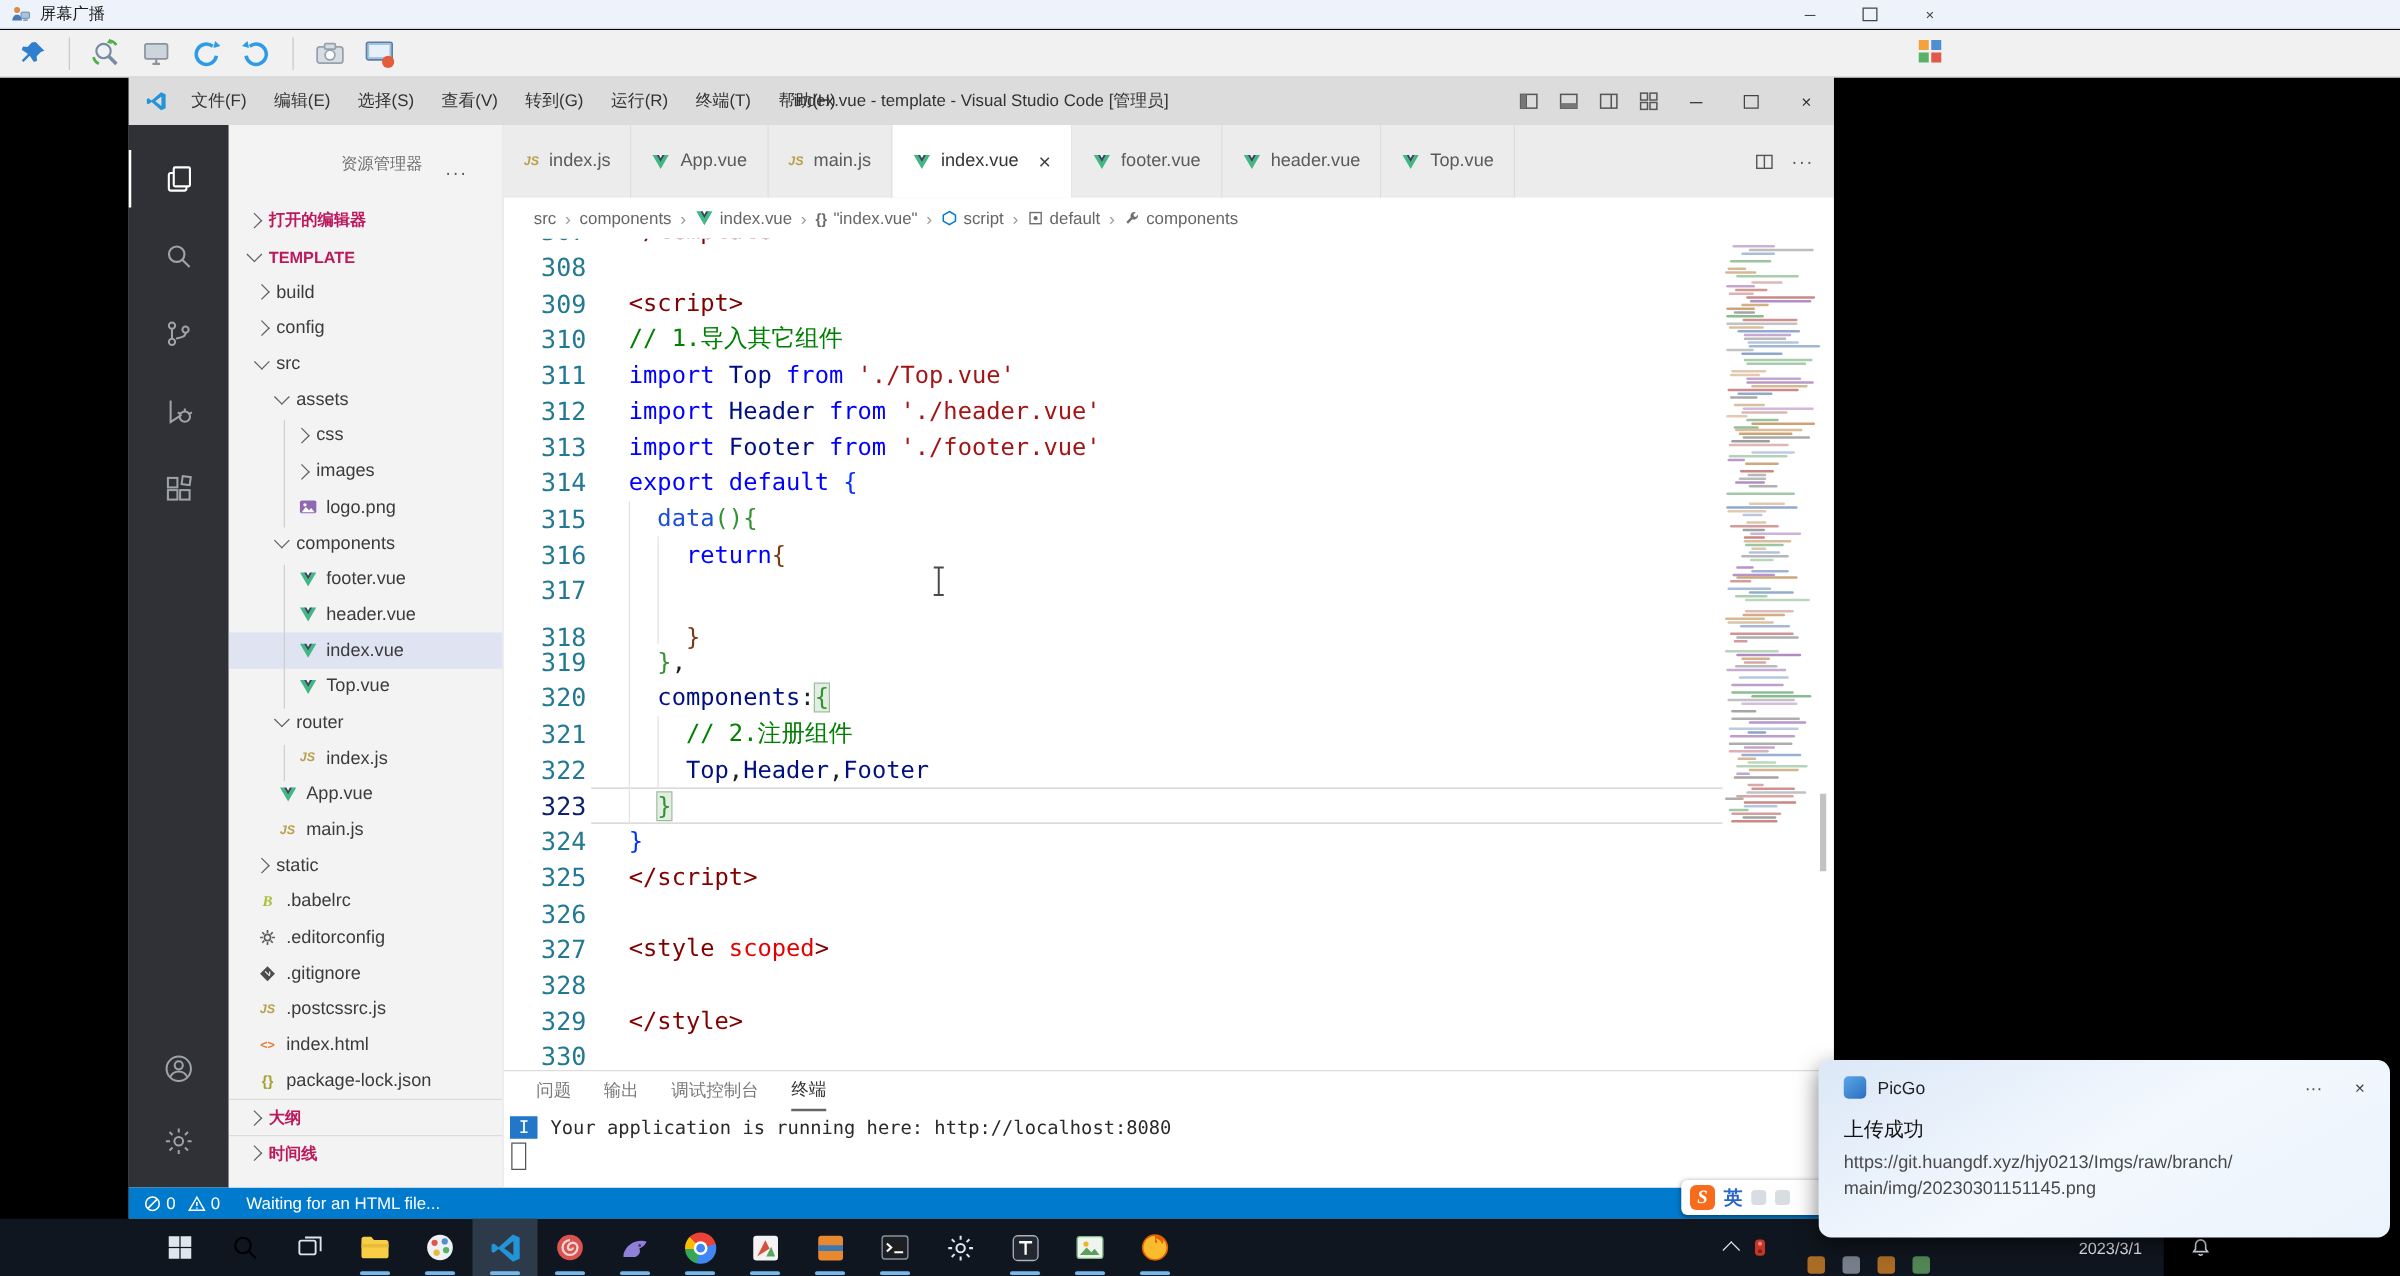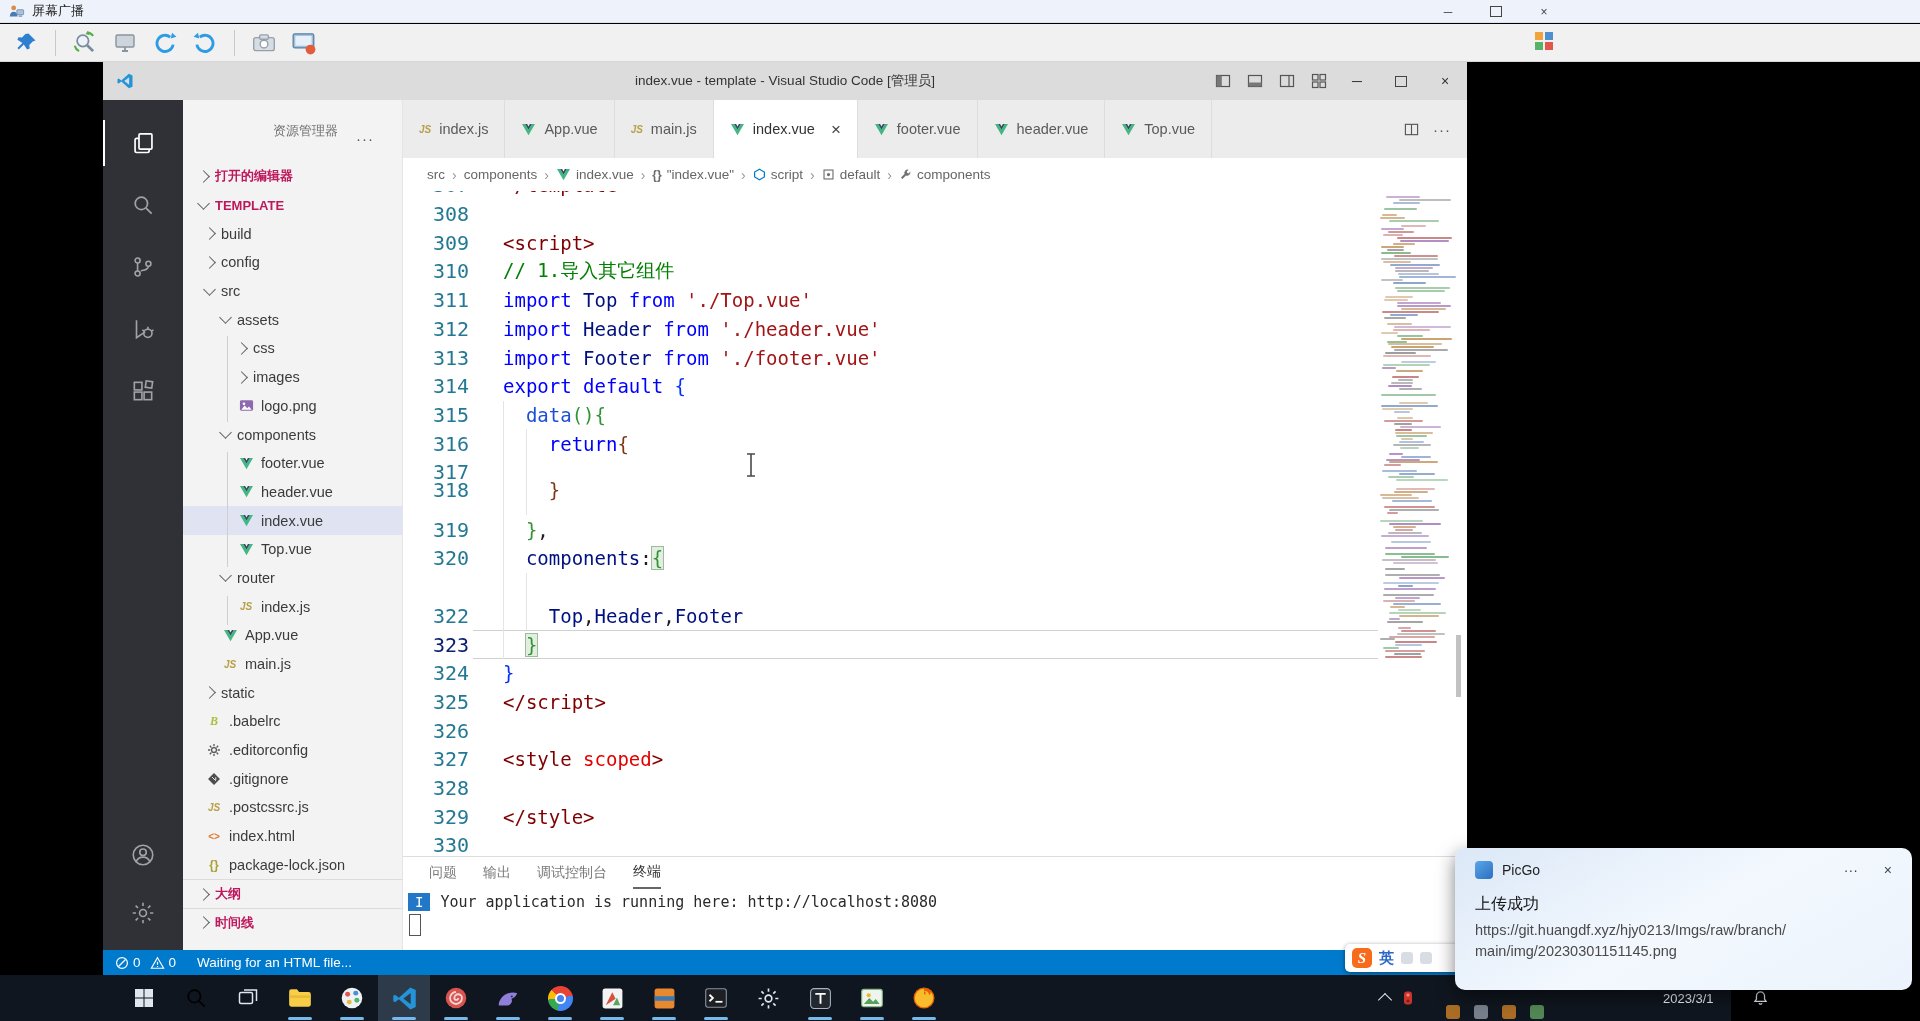--- a/index.html
+++ b/index.html
@@ -211,20 +211,30 @@
   </span>
 
   <div id="vscode">
 
     <div class="vs-titlebar">
       <span class="vs-logo icon">
         <svg width="18" height="18" viewBox="0 0 24 24">
             <path fill="#2494d8" d="M17.2 2.3L7 11.3 3.6 8.7 2 9.5v5l1.6.8L7 12.7l10.2 9 4.8-2.2V4.5zM17.5 7v10L11 12z"></path>
           </svg>
       </span>
+      <div style="display:flex;height:100%;" id="menu-bar">
+          <span class="menu-item">文件(F)</span>
+          <span class="menu-item">编辑(E)</span>
+          <span class="menu-item">选择(S)</span>
+          <span class="menu-item">查看(V)</span>
+          <span class="menu-item">转到(G)</span>
+          <span class="menu-item">运行(R)</span>
+          <span class="menu-item">终端(T)</span>
+          <span class="menu-item">帮助(H)</span>
+        </div>
       <div class="vs-title">index.vue - template - Visual Studio Code [管理员]</div>
       <div class="vs-tb-actions" id="tb-layout">
           <span class="icon">
             <svg width="16" height="16" viewBox="0 0 16 16">
               <rect x="1.5" y="2.5" width="13" height="11" fill="none" stroke="#555" stroke-width="1.2"></rect>
               <path d="M6 2.5v11" stroke="#555" stroke-width="1.2"></path>
               <rect x="1.5" y="2.5" width="4.5" height="11" fill="#777"></rect>
             </svg>
           </span>
           <span class="icon">
@@ -654,31 +664,35 @@
               <span class="code-text"><span class="pl">  </span><span class="fn">data</span><span class="b2">(){</span></span>
             </div>
             <div class="code-row" style="top: 238.3px;">
               <span class="ln">316</span>
               <span class="code-text"><span class="pl">    </span><span class="kw">return</span><span class="b3">{</span></span>
             </div>
             <div class="code-row" style="top: 267px;">
               <span class="ln">317</span>
               <span class="code-text"></span>
             </div>
-            <div class="code-row" style="top: 285px;">
+            <div class="code-row" style="top: 305px;">
               <span class="ln">318</span>
               <span class="code-text"><span class="pl">    </span><span class="b3">}</span></span>
             </div>
             <div class="code-row" style="top: 324.4px;">
               <span class="ln">319</span>
               <span class="code-text"><span class="pl">  </span><span class="b2">}</span><span class="pl">,</span></span>
             </div>
             <div class="code-row" style="top: 353.1px;">
               <span class="ln">320</span>
               <span class="code-text"><span class="pl">  </span><span class="id">components</span><span class="pl">:</span><span class="b2 match">{</span></span>
+            </div>
+            <div class="code-row" style="top: 381.8px;">
+              <span class="ln">321</span>
+              <span class="code-text"><span class="pl">    </span><span class="com">// 2.注册组件</span></span>
             </div>
             <div class="code-row" style="top: 410.5px;">
               <span class="ln">322</span>
               <span class="code-text"><span class="pl">    </span><span class="id">Top</span><span class="pl">,</span><span class="id">Header</span><span class="pl">,</span><span class="id">Footer</span></span>
             </div>
             <div class="code-row" style="top: 439.2px;">
               <span class="ln cur">323</span>
               <span class="code-text"><span class="pl">  </span><span class="b2 match">}</span></span>
             </div>
             <div class="code-row" style="top: 467.9px;">

